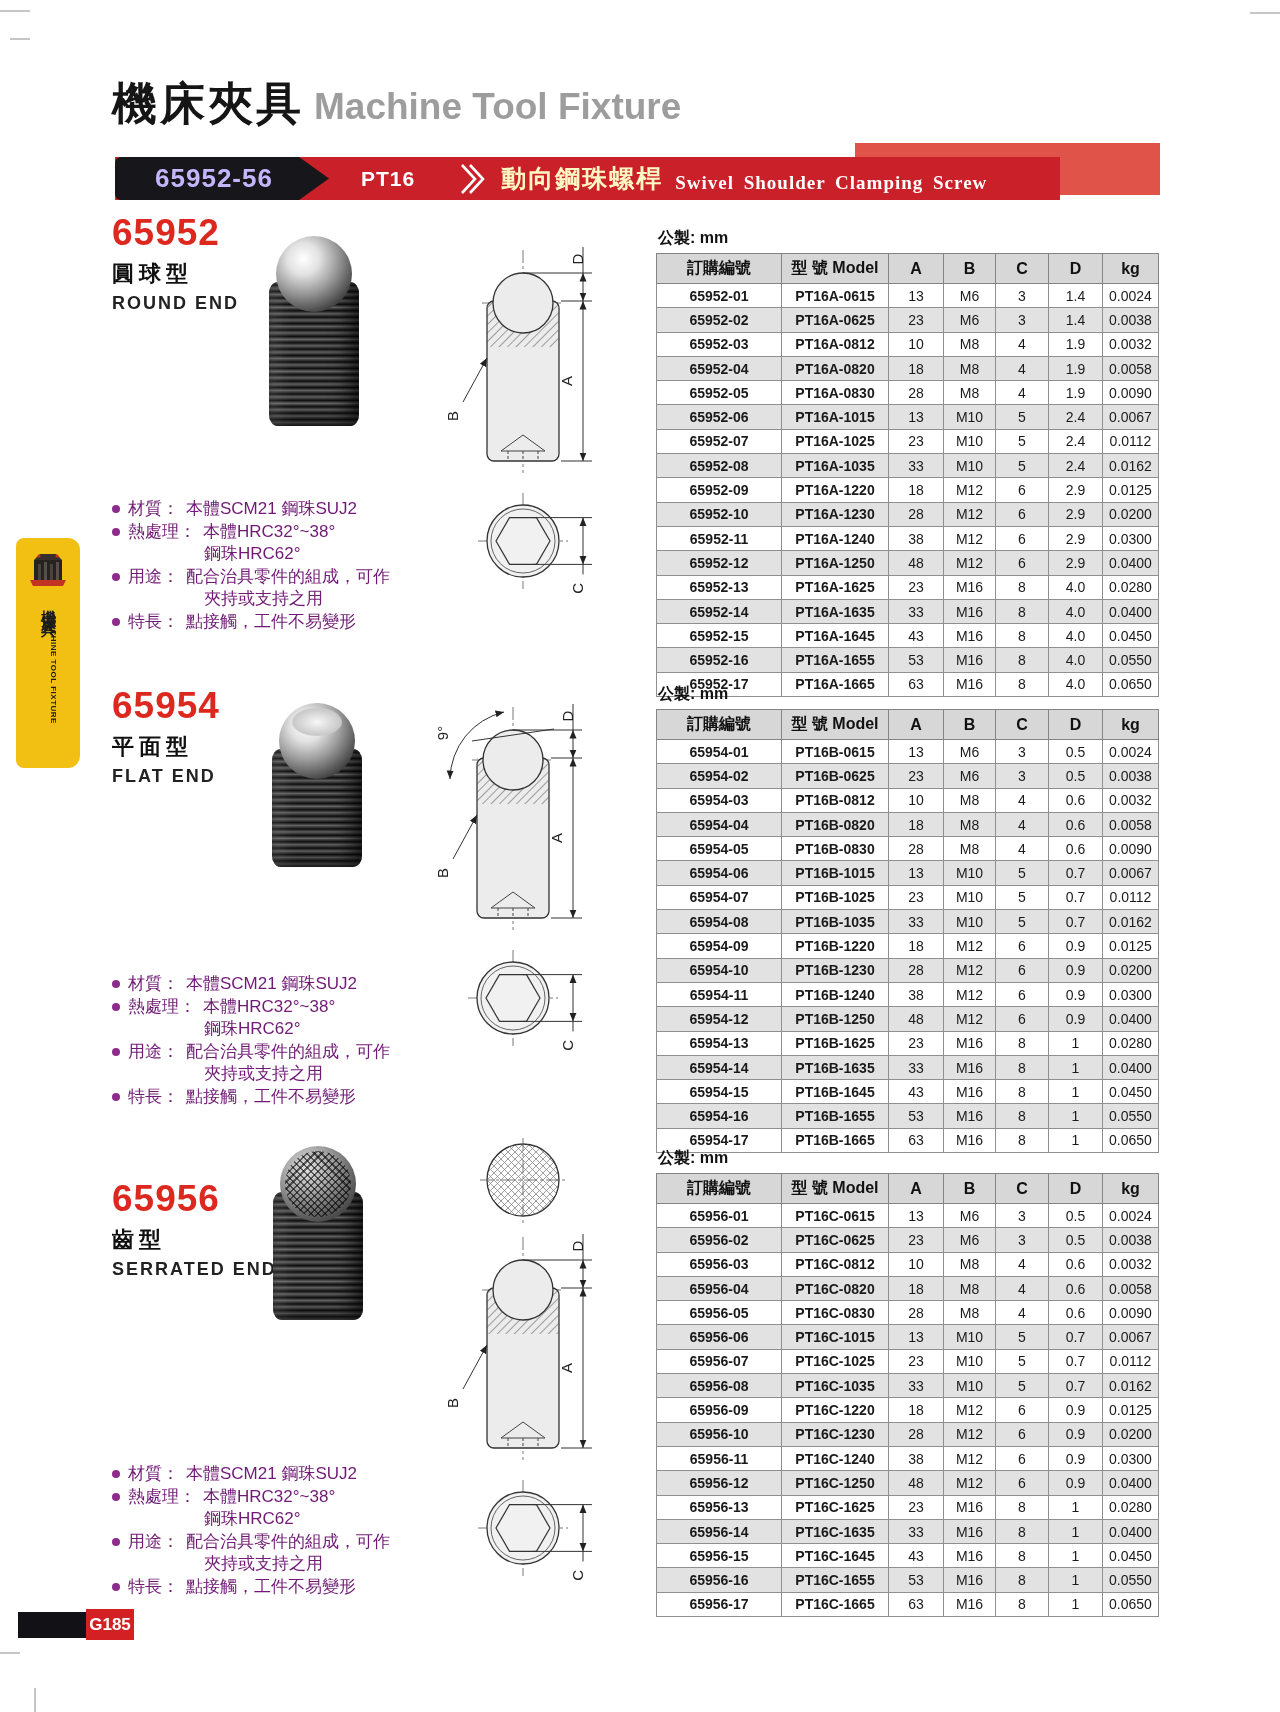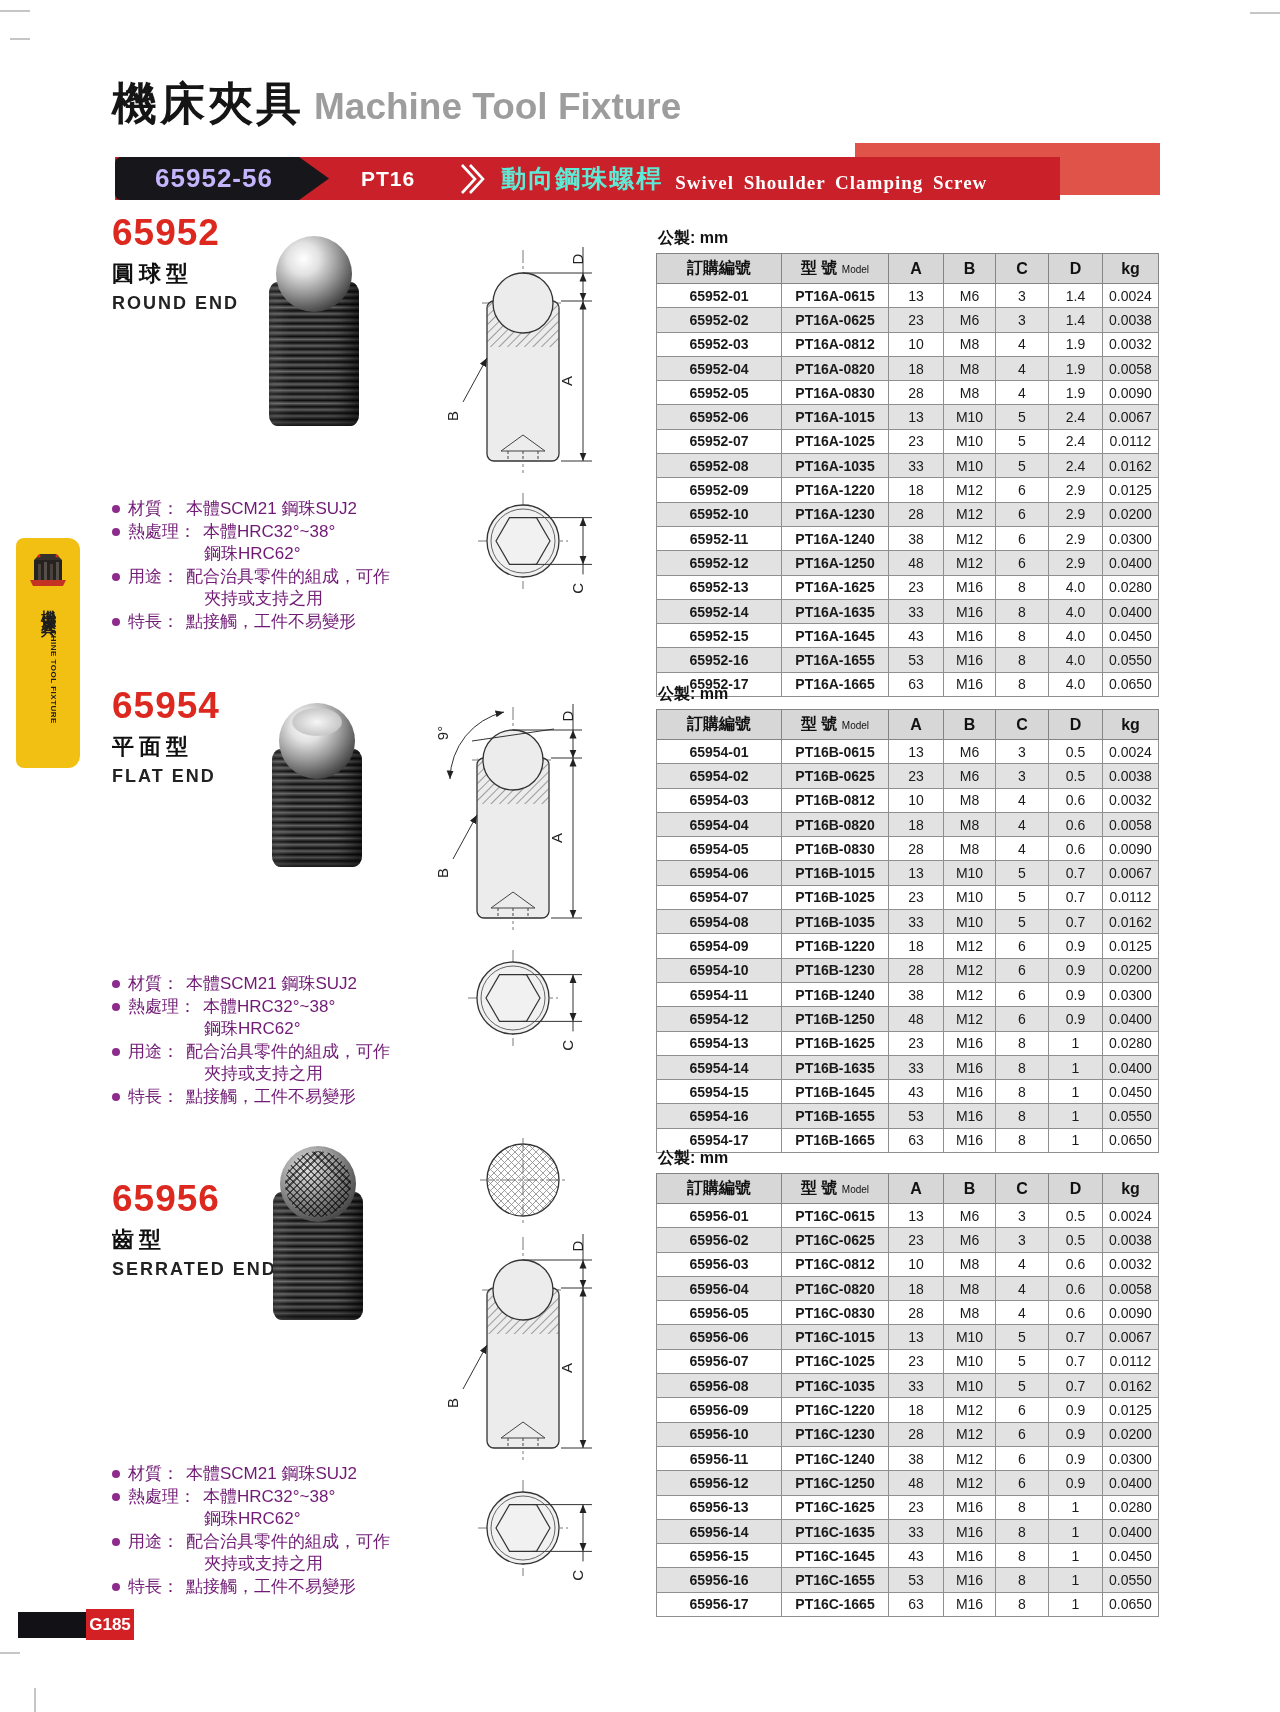--- a/index.html
+++ b/index.html
@@ -13,21 +13,21 @@
   .hdr-en{font-size:37px;font-weight:bold;color:#9d9d9d;margin-left:10px;letter-spacing:0px;}
   
   .banner-light{position:absolute;left:855px;top:143px;width:305px;height:52px;background:#df5349;}
   .banner{position:absolute;left:115px;top:157px;width:945px;height:43px;background:#ca2029;
           display:flex;align-items:center;z-index:2;}
   .banner-black{height:43px;width:214px;background:#17171b;color:#c4b5fd;font-size:26px;font-weight:bold;
           display:flex;align-items:center;justify-content:center;padding-right:16px;box-sizing:border-box;
           clip-path:polygon(0 0,86% 0,100% 50%,86% 100%,0 100%);border-radius:6px 0 0 6px;letter-spacing:1px;}
   .banner-series{color:#fff;font-size:21px;font-weight:bold;margin-left:32px;letter-spacing:1px;}
   .banner-chev{margin-left:44px;display:flex;align-items:center;}
-  .banner-zh{color:#5eead4;font-size:25px;font-weight:bold;margin-left:14px;letter-spacing:2px;}
+  .banner-zh{color:#fef9c3;font-size:25px;font-weight:bold;margin-left:14px;letter-spacing:2px;}
   .banner-en{color:#fff;font-size:19px;font-weight:bold;margin-left:12px;margin-top:9px;letter-spacing:1px;word-spacing:4px;font-family:Liberation Serif, serif;}
   
   .sidetab{position:absolute;left:16px;top:538px;width:64px;height:230px;background:#f2c013;
            border-radius:8px 12px 12px 8px;z-index:3;display:flex;flex-direction:column;align-items:center;}
   .sidetab .thumb{margin-top:12px;}
   .side-text{display:flex;writing-mode:vertical-rl;margin-top:6px;height:168px;}
   .side-zh{font-size:15px;font-weight:bold;color:#1d1d1d;letter-spacing:4px;text-orientation:upright;}
   .side-en{font-size:8px;font-weight:bold;color:#1d1d1d;margin-top:2px;letter-spacing:0.5px;}
   
   .sec-head{position:absolute;}
@@ -70,21 +70,21 @@
   .spec-line{display:flex;font-size:17px;line-height:22.5px;color:#701a75;font-weight:500;}
   .spec-dot{width:8px;height:8px;border-radius:50%;background:#8d2b8d;margin:7px 8px 0 0;flex:none;}
   .spec-label{margin-right:7px;white-space:pre;}
   .spec-cont{padding-left:92px;}
   
   .tblock{position:absolute;left:656px;width:502px;}
   .tblock-0{top:228px}.tblock-1{top:684px}.tblock-2{top:1148px}
   .unit{font-size:16px;font-weight:600;color:#111;margin:0 0 4px 2px;}
   table{border-collapse:collapse;table-layout:fixed;width:502px;}
   th{background:#d7d7d7;border:1px solid #848484;font-size:16px;height:29px;font-weight:700;color:#111;padding:0;}
-  th .model-en{font-size:10px;font-weight:400;}
+  th .model-en{font-size:16px;font-weight:700;}
   td{border:1px solid #8f8f8f;font-size:14px;height:23.3px;text-align:center;color:#1a1a1a;padding:0;}
   td.c0,td.c1{font-weight:700;}
   tbody tr:nth-child(even) td{background:#e2e2e2;}
   
   .footer-bar{position:absolute;left:18px;top:1612px;width:116px;height:26px;background:#121216;}
   .footer-page{position:absolute;left:86px;top:1609px;width:48px;height:31px;background:#d32025;color:#fff;
                font-size:17px;font-weight:bold;display:flex;align-items:center;justify-content:center;z-index:2;}
 </style>
 </head>
 <body>

